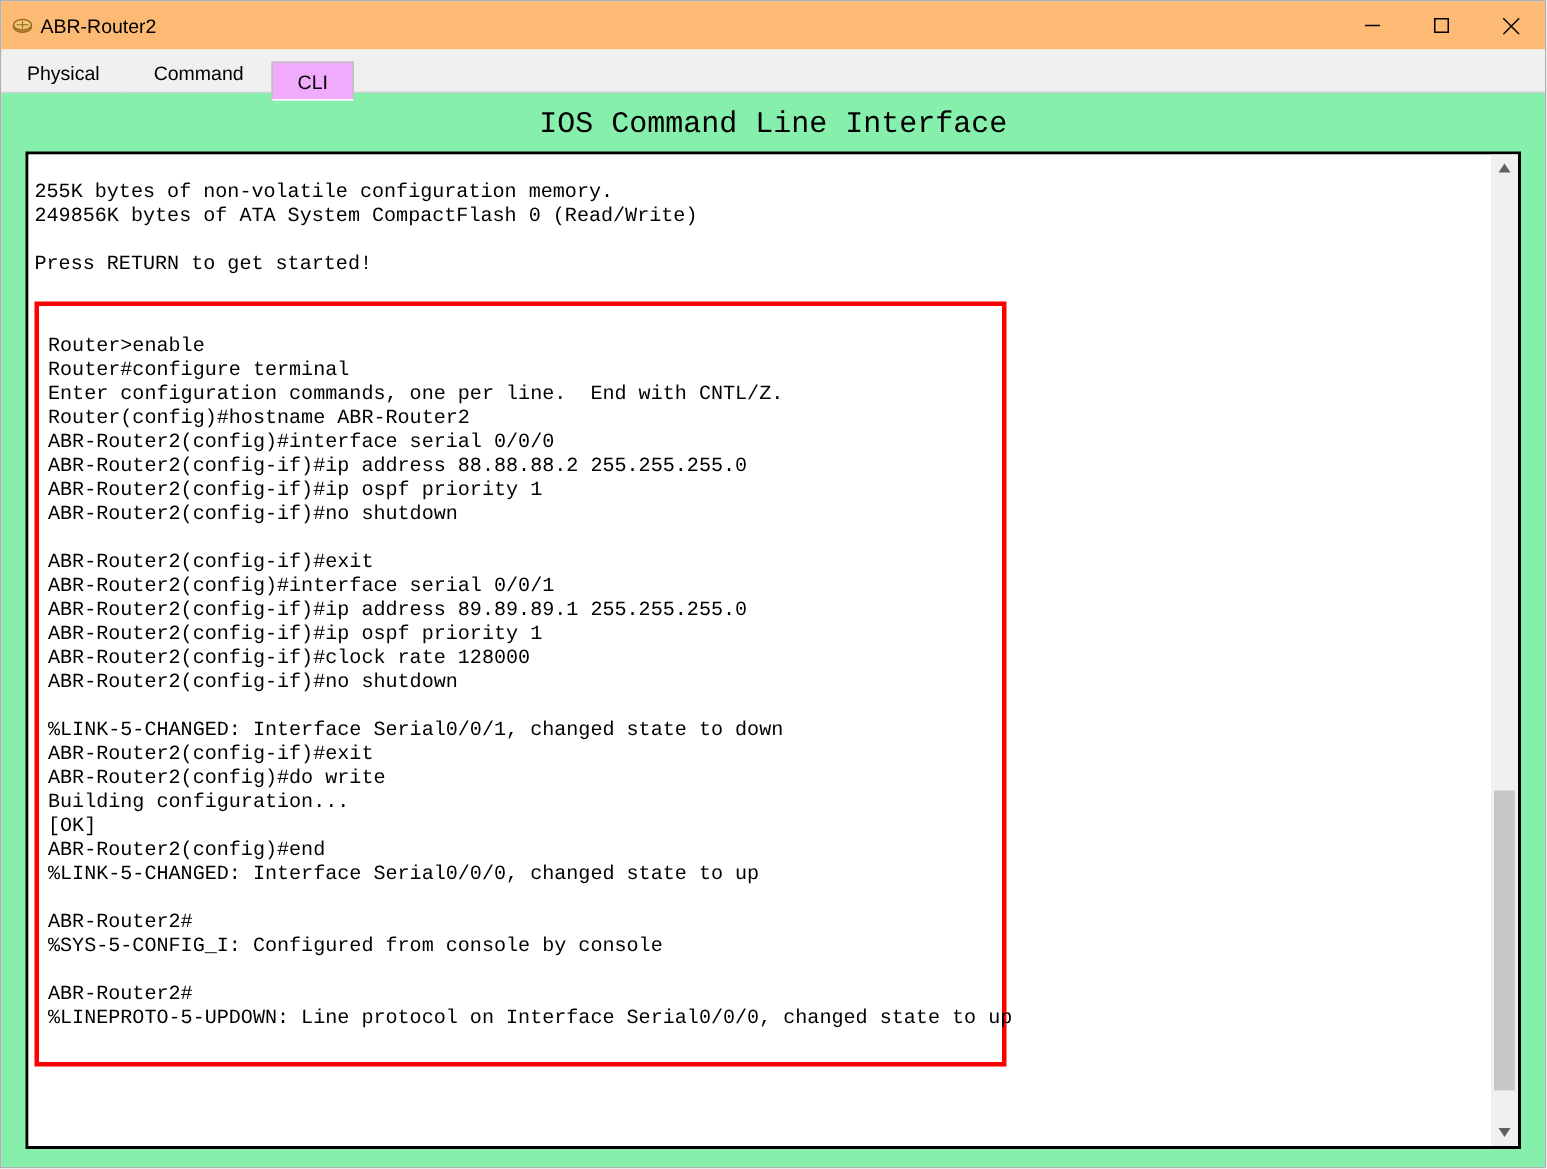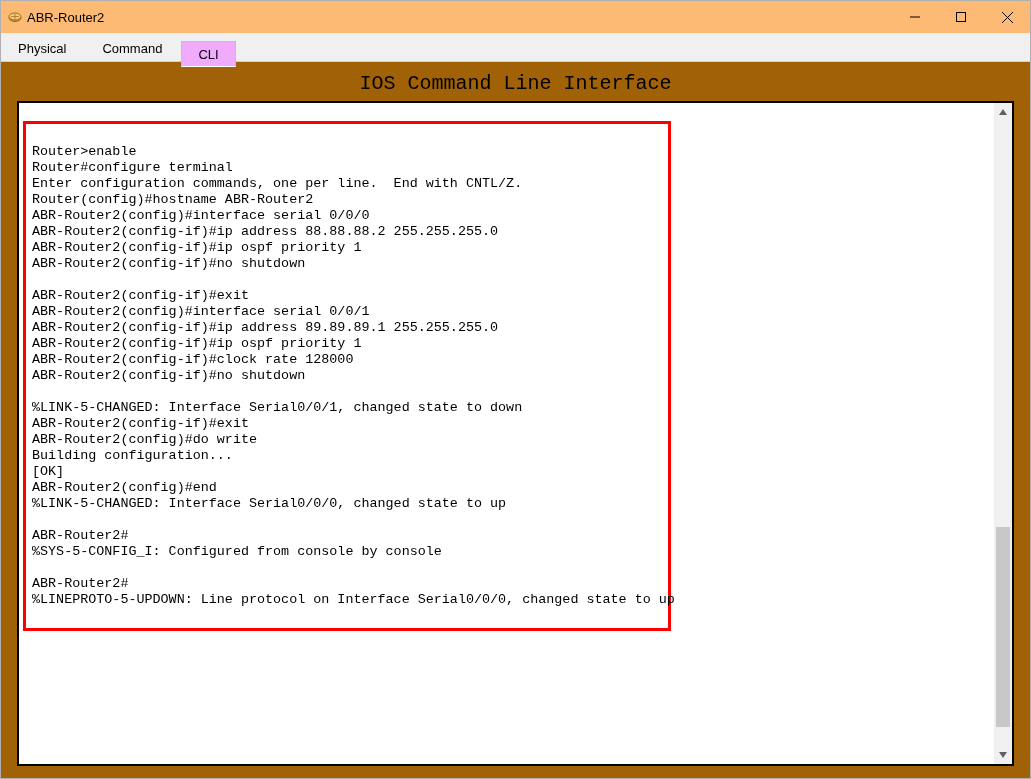--- a/index.html
+++ b/index.html
@@ -86,21 +86,21 @@
     border: 1px solid #c0c0c0;
     border-bottom: 1px solid #ffffff;
     margin-top: 11px;
   }
   
   .content {
     flex: 1 1 auto;
     display: flex;
     flex-direction: column;
     padding: 8px 16px 12px;
-    background: #a16207;
+    background: #86efac;
     min-height: 0;
   }
   .cli-title {
     font-family: "Courier New", monospace;
     font-size: 20px;
     text-align: center;
     margin: 2px 0 6px;
     color: #000;
     font-weight: normal;
   }
@@ -231,20 +231,25 @@
     <div class="tab">Physical</div>
     <div class="tab">Command</div>
     <div class="tab active">CLI</div>
   </div>
 
   <div class="content">
     <div class="cli-title">IOS Command Line Interface</div>
 
     <div class="terminal-frame">
       <div class="terminal-body">
+<pre class="top-pre">255K bytes of non-volatile configuration memory.
+249856K bytes of ATA System CompactFlash 0 (Read/Write)
+
+Press RETURN to get started!
+</pre>
 <div class="highlight-box">
 <pre class="pre">Router&gt;enable
 Router#configure terminal
 Enter configuration commands, one per line.  End with CNTL/Z.
 Router(config)#hostname ABR-Router2
 ABR-Router2(config)#interface serial 0/0/0
 ABR-Router2(config-if)#ip address 88.88.88.2 255.255.255.0
 ABR-Router2(config-if)#ip ospf priority 1
 ABR-Router2(config-if)#no shutdown
 

